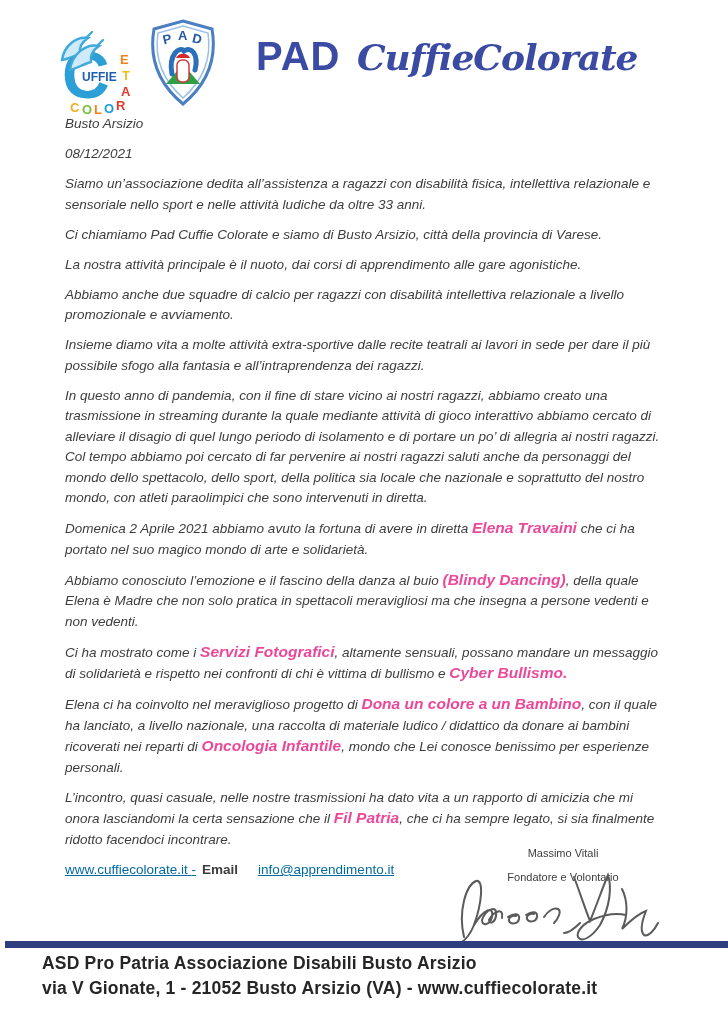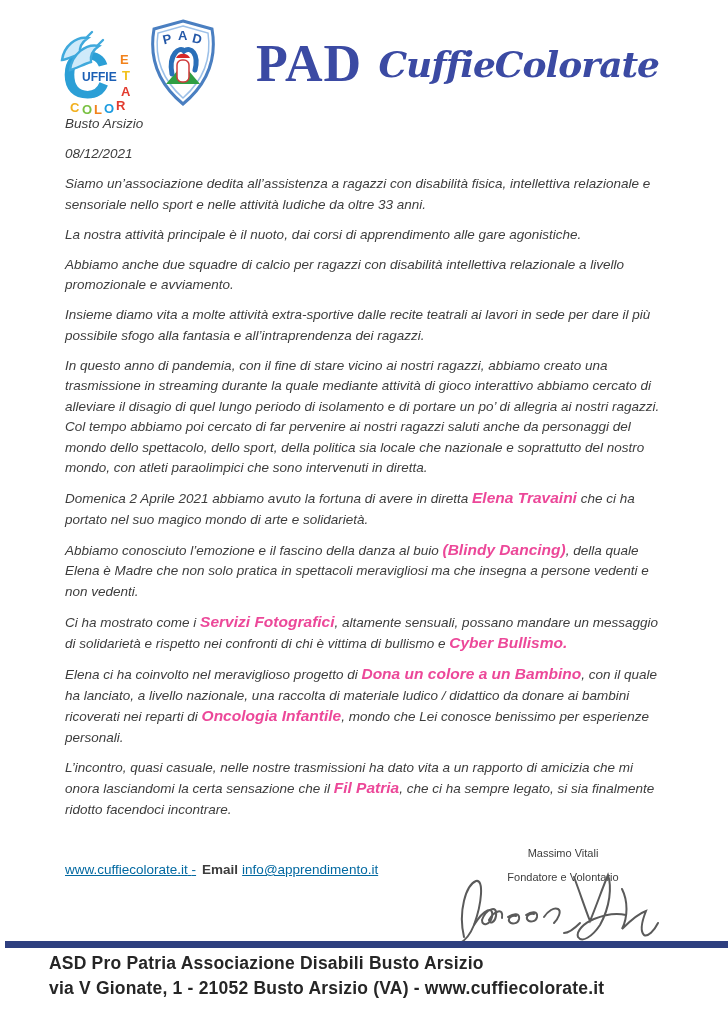--- a/index.html
+++ b/index.html
@@ -5,42 +5,42 @@
   html,body{margin:0;padding:0;background:#ffffff;}
   .page{
     position:relative;width:728px;height:1023px;background:#ffffff;
     font-family:"Liberation Sans",sans-serif;color:#3d3d3d;overflow:hidden;
   }
   
   .header{position:absolute;left:0;top:0;width:728px;height:118px;}
   .logo1{position:absolute;left:56px;top:26px;}
   .logo2{position:absolute;left:146px;top:18px;}
   .brand-title{position:absolute;left:256px;top:34px;white-space:nowrap;color:#3b4aa3;}
-  .brand-bold{font-weight:bold;font-size:52px;letter-spacing:1px;vertical-align:middle;font-family:Liberation Serif, serif;}
+  .brand-bold{font-weight:bold;font-size:40px;letter-spacing:1px;vertical-align:middle;}
   .brand-script{
     font-family:"DejaVu Serif",serif;font-style:italic;font-weight:bold;
     font-size:36px;margin-left:12px;letter-spacing:-1px;vertical-align:middle;
   }
   
   .letter{position:absolute;left:65px;top:114px;width:604px;font-size:13.5px;line-height:20.5px;color:#3d3d3d;}
   .para{margin:0 0 9.5px 0;font-style:italic;}
   .b{font-weight:bold;font-size:1.15em;color:#ec4899;}
   
   .signature-block{position:absolute;left:448px;top:847px;width:230px;text-align:center;font-size:11px;}
   .sig-role{margin-top:12px;}
   .sig-scrawl{position:absolute;left:2px;top:12px;pointer-events:none;}
   
   .links-line{position:absolute;left:65px;top:862px;font-size:13.5px;}
   .links-line a{color:#0369a1;text-decoration:underline;}
-  .email-label{font-weight:bold;color:#3d3d3d;margin:0 4px 0 6px;}
+  .email-label{font-weight:bold;color:#3d3d3d;margin:0 20px 0 6px;}
   
   .footer-bar{position:absolute;left:5px;top:941px;width:723px;height:7px;background:#2e3f7f;}
   .footer-text{
     position:absolute;left:42px;top:951px;font-size:17.5px;font-weight:bold;
-    color:#262626;line-height:25px;letter-spacing:0.2px;margin-left:7px;
+    color:#262626;line-height:25px;letter-spacing:0.2px;
   }
 </style>
 </head>
 <body>
 
 <div class="page">
 
   <div class="header">
 
     <svg class="logo1" width="78" height="90" viewBox="0 0 78 90">
@@ -91,20 +91,21 @@
       <span class="brand-bold">PAD</span>
       <span class="brand-script">CuffieColorate</span>
     </div>
   </div>
 
   <div class="letter">
     <p class="para">Busto Arsizio</p>
     <p class="para">08/12/2021</p>
 
   <p class="para"><span>Siamo un’associazione dedita all’assistenza a ragazzi con disabilità fisica, intellettiva relazionale e sensoriale nello sport e nelle attività ludiche da oltre 33 anni.</span></p>
+      <p class="para"><span>Ci chiamiamo Pad Cuffie Colorate e siamo di Busto Arsizio, città della provincia di Varese.</span></p>
       <p class="para"><span>La nostra attività principale è il nuoto, dai corsi di apprendimento alle gare agonistiche.</span></p>
       <p class="para"><span>Abbiamo anche due squadre di calcio per ragazzi con disabilità intellettiva relazionale a livello promozionale e avviamento.</span></p>
       <p class="para"><span>Insieme diamo vita a molte attività extra-sportive dalle recite teatrali ai lavori in sede per dare il più possibile sfogo alla fantasia e all’intraprendenza dei ragazzi.</span></p>
       <p class="para"><span>In questo anno di pandemia, con il fine di stare vicino ai nostri ragazzi, abbiamo creato una trasmissione in streaming durante la quale mediante attività di gioco interattivo abbiamo cercato di alleviare il disagio di quel lungo periodo di isolamento e di portare un po’ di allegria ai nostri ragazzi. Col tempo abbiamo poi cercato di far pervenire ai nostri ragazzi saluti anche da personaggi del mondo dello spettacolo, dello sport, della politica sia locale che nazionale e soprattutto del nostro mondo, con atleti paraolimpici che sono intervenuti in diretta.</span></p>
       <p class="para"><span>Domenica 2 Aprile 2021 abbiamo avuto la fortuna di avere in diretta </span><span class="b">Elena Travaini</span><span> che ci ha portato nel suo magico mondo di arte e solidarietà.</span></p>
       <p class="para"><span>Abbiamo conosciuto l’emozione e il fascino della danza al buio </span><span class="b">(Blindy Dancing)</span><span>, della quale Elena è Madre che non solo pratica in spettacoli meravigliosi ma che insegna a persone vedenti e non vedenti.</span></p>
       <p class="para"><span>Ci ha mostrato come i </span><span class="b">Servizi Fotografici</span><span>, altamente sensuali, possano mandare un messaggio di solidarietà e rispetto nei confronti di chi è vittima di bullismo e </span><span class="b">Cyber Bullismo.</span></p>
       <p class="para"><span>Elena ci ha coinvolto nel meraviglioso progetto di </span><span class="b">Dona un colore a un Bambino</span><span>, con il quale ha lanciato, a livello nazionale, una raccolta di materiale ludico / didattico da donare ai bambini ricoverati nei reparti di </span><span class="b">Oncologia Infantile</span><span>, mondo che Lei conosce benissimo per esperienze personali.</span></p>
       <p class="para"><span>L’incontro, quasi casuale, nelle nostre trasmissioni ha dato vita a un rapporto di amicizia che mi onora lasciandomi la certa sensazione che il </span><span class="b">Fil Patria</span><span>, che ci ha sempre legato, si sia finalmente ridotto facendoci incontrare.</span></p>
     </div>

